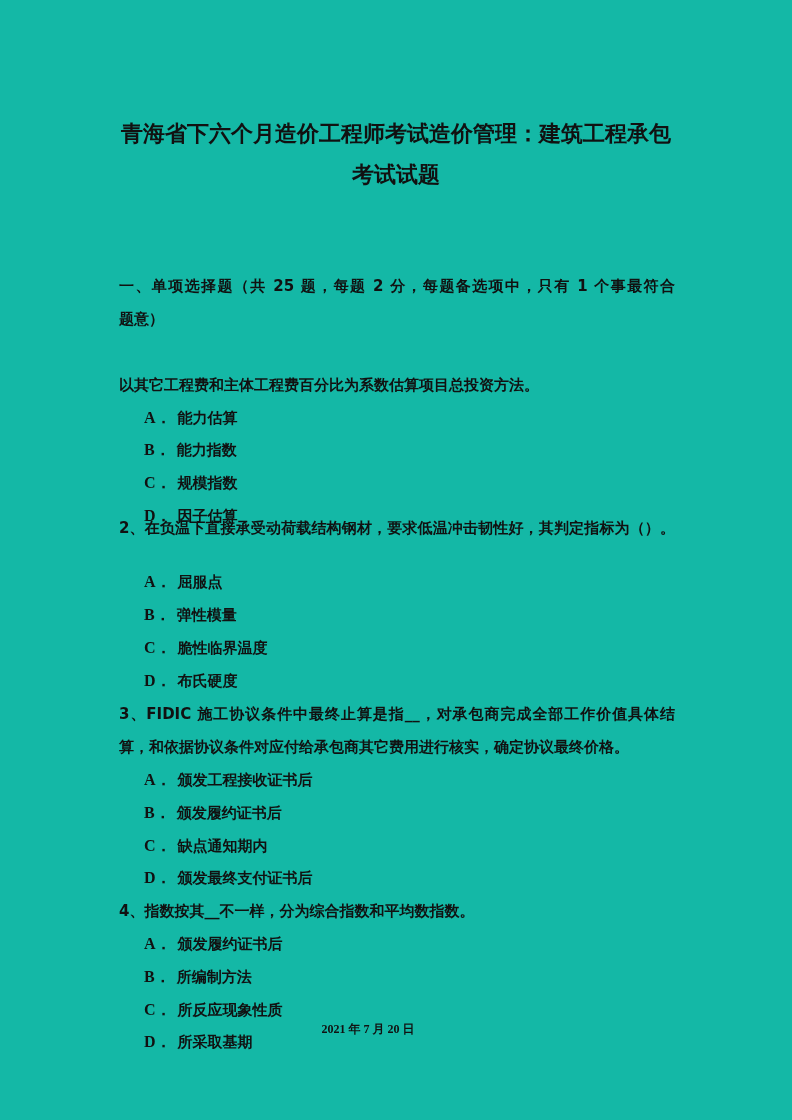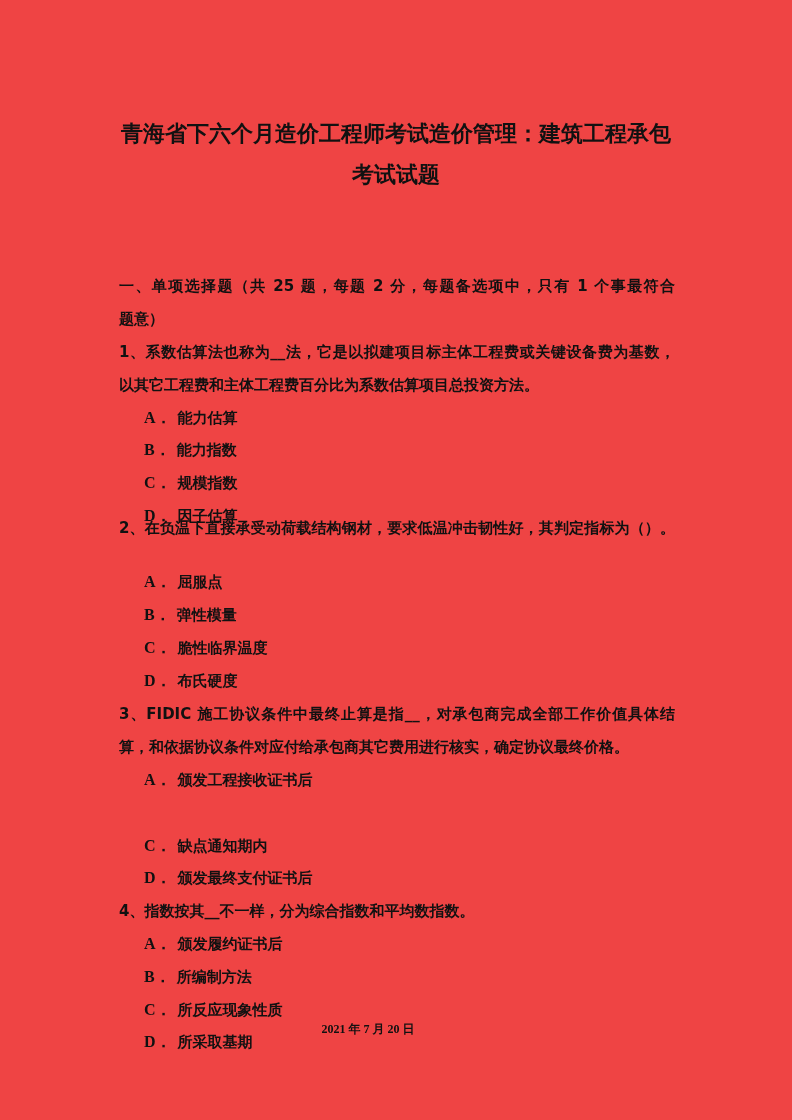--- a/index.html
+++ b/index.html
@@ -1,18 +1,18 @@
 <!DOCTYPE html>
 <html><head>
 <meta charset="utf-8">
 <style>
   html, body { margin: 0; padding: 0; background: #ffffff; }
   body { width: 792px; height: 1120px; position: relative; overflow: hidden;
          font-family: "DejaVu Serif", "Liberation Serif", serif; color: #111111; }
-  .page { position: absolute; left: 0; top: 0; width: 792px; height: 1120px; background: #ef4444; }
+  .page { position: absolute; left: 0; top: 0; width: 792px; height: 1120px; background: #14b8a6; }
   .title { position: absolute; left: 100px; width: 592px; text-align: center;
            font-family: "DejaVu Sans", sans-serif; font-size: 22px; font-weight: bold; letter-spacing: 0px; }
   .title.l1 { top: 119px; }
   .title.l2 { top: 160px; }
   .line { position: absolute; left: 119px; width: 556px; font-size: 15px; font-weight: bold;
           font-family: "DejaVu Sans", sans-serif; white-space: nowrap; line-height: 20px; margin-top: 28px; }
   .line.justify { text-align: justify; text-align-last: justify; }
   .opt { left: 144px; }
   .opt .letter { font-family: "Liberation Serif", serif; font-weight: bold; font-size: 16px; margin-right: 6px; }
   .footer { position: absolute; top: 1021px; left: 0; width: 736px; text-align: center;
@@ -21,36 +21,36 @@
 </head>
 <body>
 
 <div class="page">
   <div class="title l1">青海省下六个月造价工程师考试造价管理：建筑工程承包</div>
   <div class="title l2">考试试题</div>
 
   <div class="line justify" style="top:248px">一、单项选择题（共 25 题，每题 2 分，每题备选项中，只有 1 个事最符合</div>
   <div class="line" style="top:281px">题意）</div>
 
-  <div class="line justify" style="top:314px">1、系数估算法也称为__法，它是以拟建项目标主体工程费或关键设备费为基数，</div>
   <div class="line" style="top:347px">以其它工程费和主体工程费百分比为系数估算项目总投资方法。</div>
   <div class="line opt" style="top:380px"><span class="letter">A．</span><span>能力估算</span></div>
   <div class="line opt" style="top:412px"><span class="letter">B．</span><span>能力指数</span></div>
   <div class="line opt" style="top:445px"><span class="letter">C．</span><span>规模指数</span></div>
   <div class="line opt" style="top:478px"><span class="letter">D．</span><span>因子估算</span></div>
 
   <div class="line justify" style="top:490px">2、在负温下直接承受动荷载结构钢材，要求低温冲击韧性好，其判定指标为（）。</div>
   <div class="line opt" style="top:544px"><span class="letter">A．</span><span>屈服点</span></div>
   <div class="line opt" style="top:577px"><span class="letter">B．</span><span>弹性模量</span></div>
   <div class="line opt" style="top:610px"><span class="letter">C．</span><span>脆性临界温度</span></div>
   <div class="line opt" style="top:643px"><span class="letter">D．</span><span>布氏硬度</span></div>
 
   <div class="line justify" style="top:676px">3、FIDIC 施工协议条件中最终止算是指__，对承包商完成全部工作价值具体结</div>
   <div class="line" style="top:709px">算，和依据协议条件对应付给承包商其它费用进行核实，确定协议最终价格。</div>
   <div class="line opt" style="top:742px"><span class="letter">A．</span><span>颁发工程接收证书后</span></div>
+  <div class="line opt" style="top:775px"><span class="letter">B．</span><span>颁发履约证书后</span></div>
   <div class="line opt" style="top:808px"><span class="letter">C．</span><span>缺点通知期内</span></div>
   <div class="line opt" style="top:840px"><span class="letter">D．</span><span>颁发最终支付证书后</span></div>
 
   <div class="line" style="top:873px">4、指数按其__不一样，分为综合指数和平均数指数。</div>
   <div class="line opt" style="top:906px"><span class="letter">A．</span><span>颁发履约证书后</span></div>
   <div class="line opt" style="top:972px"><span class="letter">C．</span><span>所反应现象性质</span></div>
   <div class="line opt" style="top:939px"><span class="letter">B．</span><span>所编制方法</span></div>
   <div class="line opt" style="top:1004px"><span class="letter">D．</span><span>所采取基期</span></div>
 
   <div class="footer">2021 年 7 月 20 日</div>

